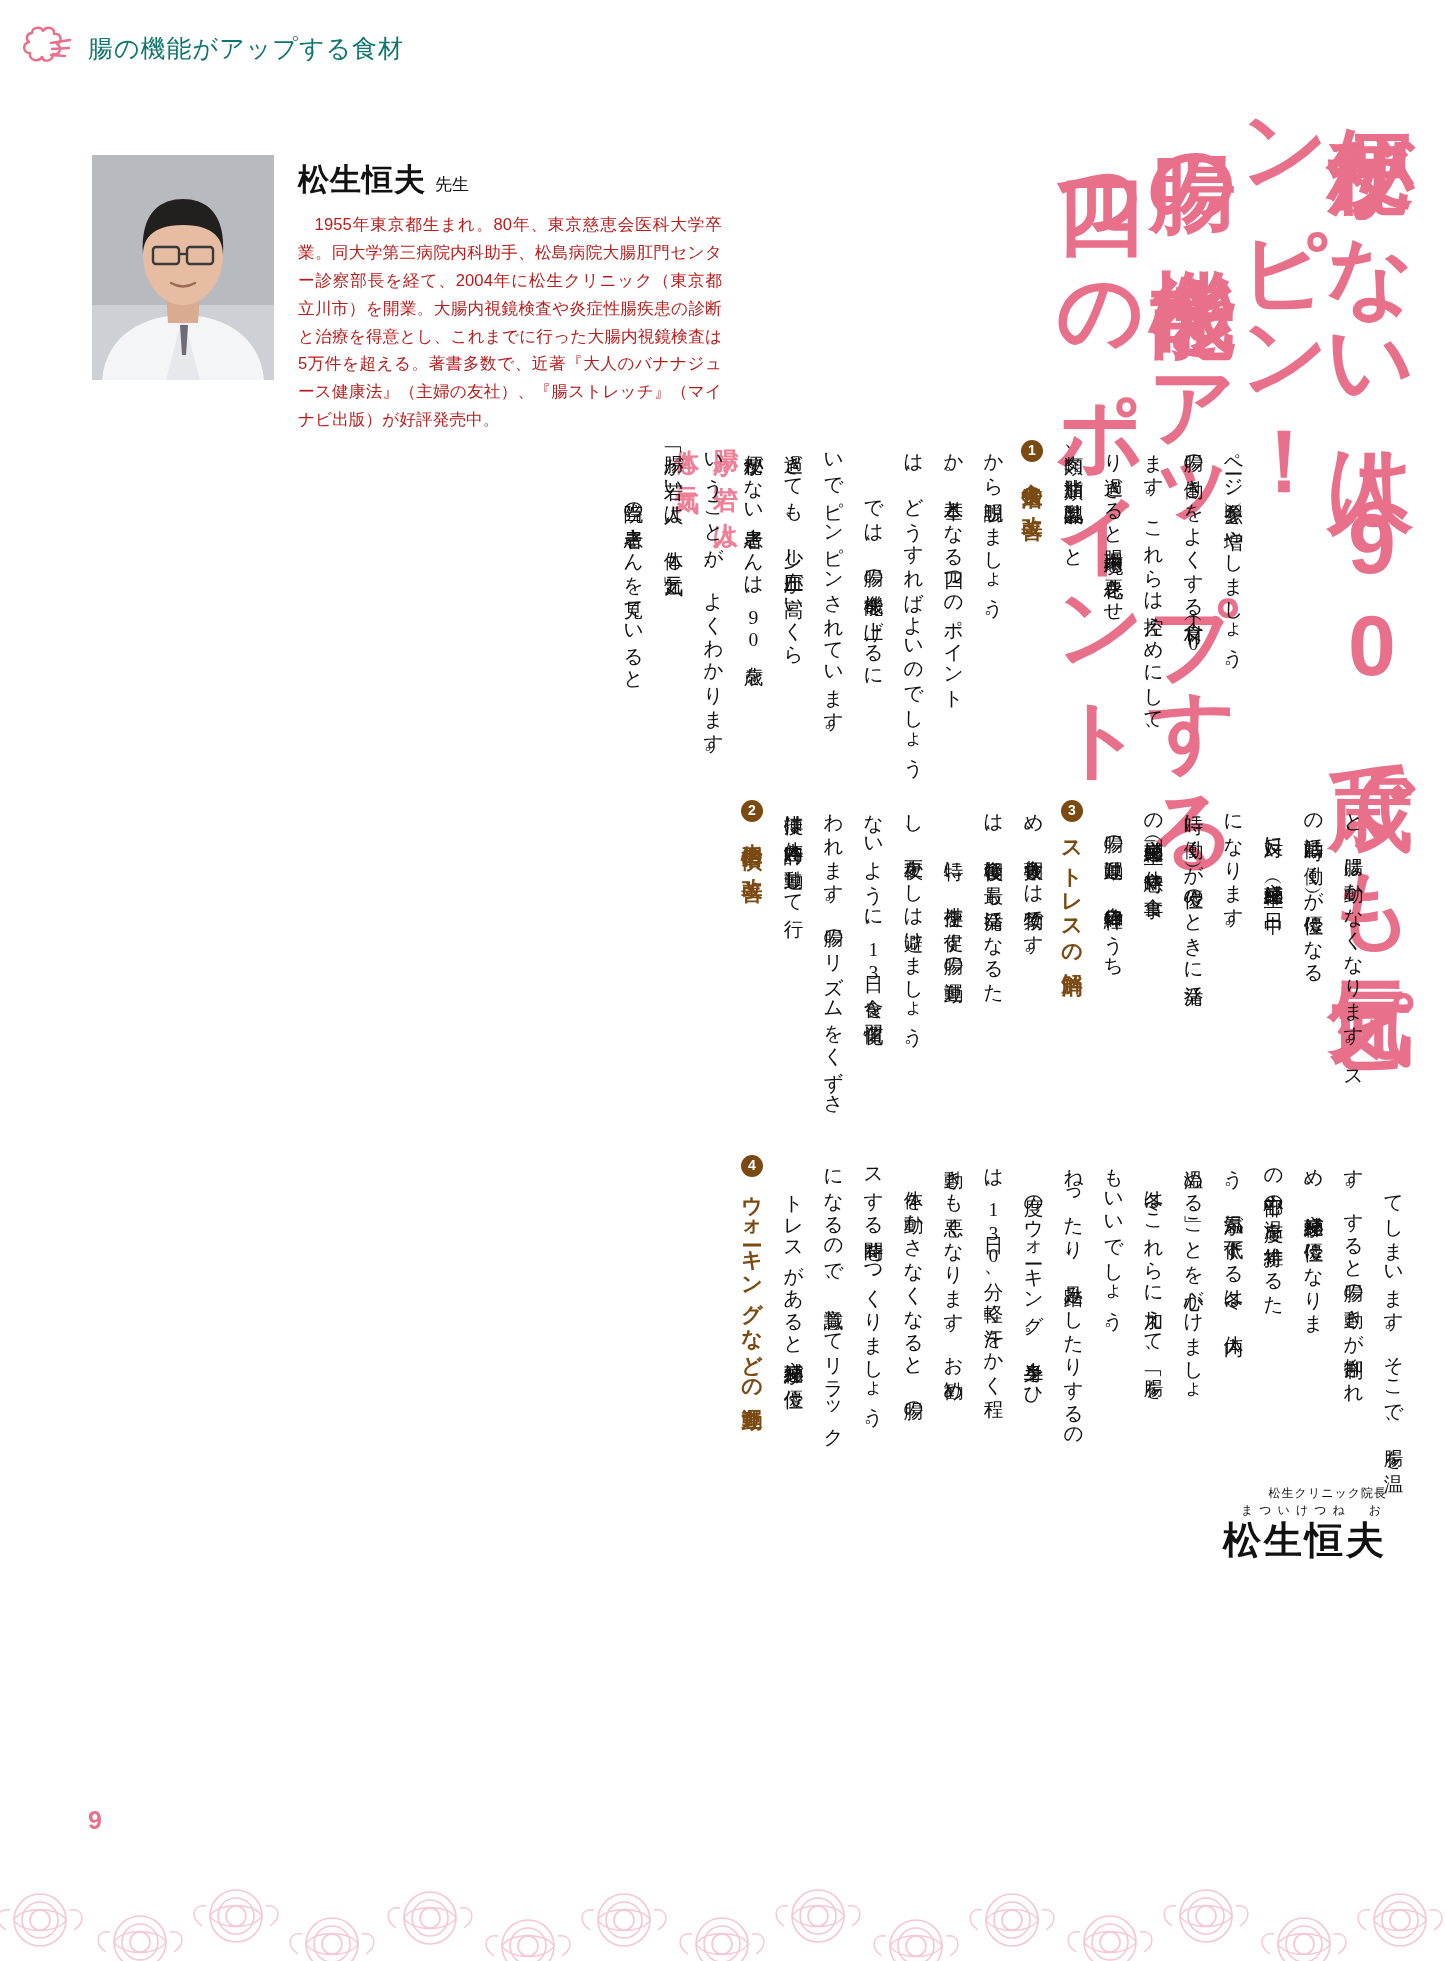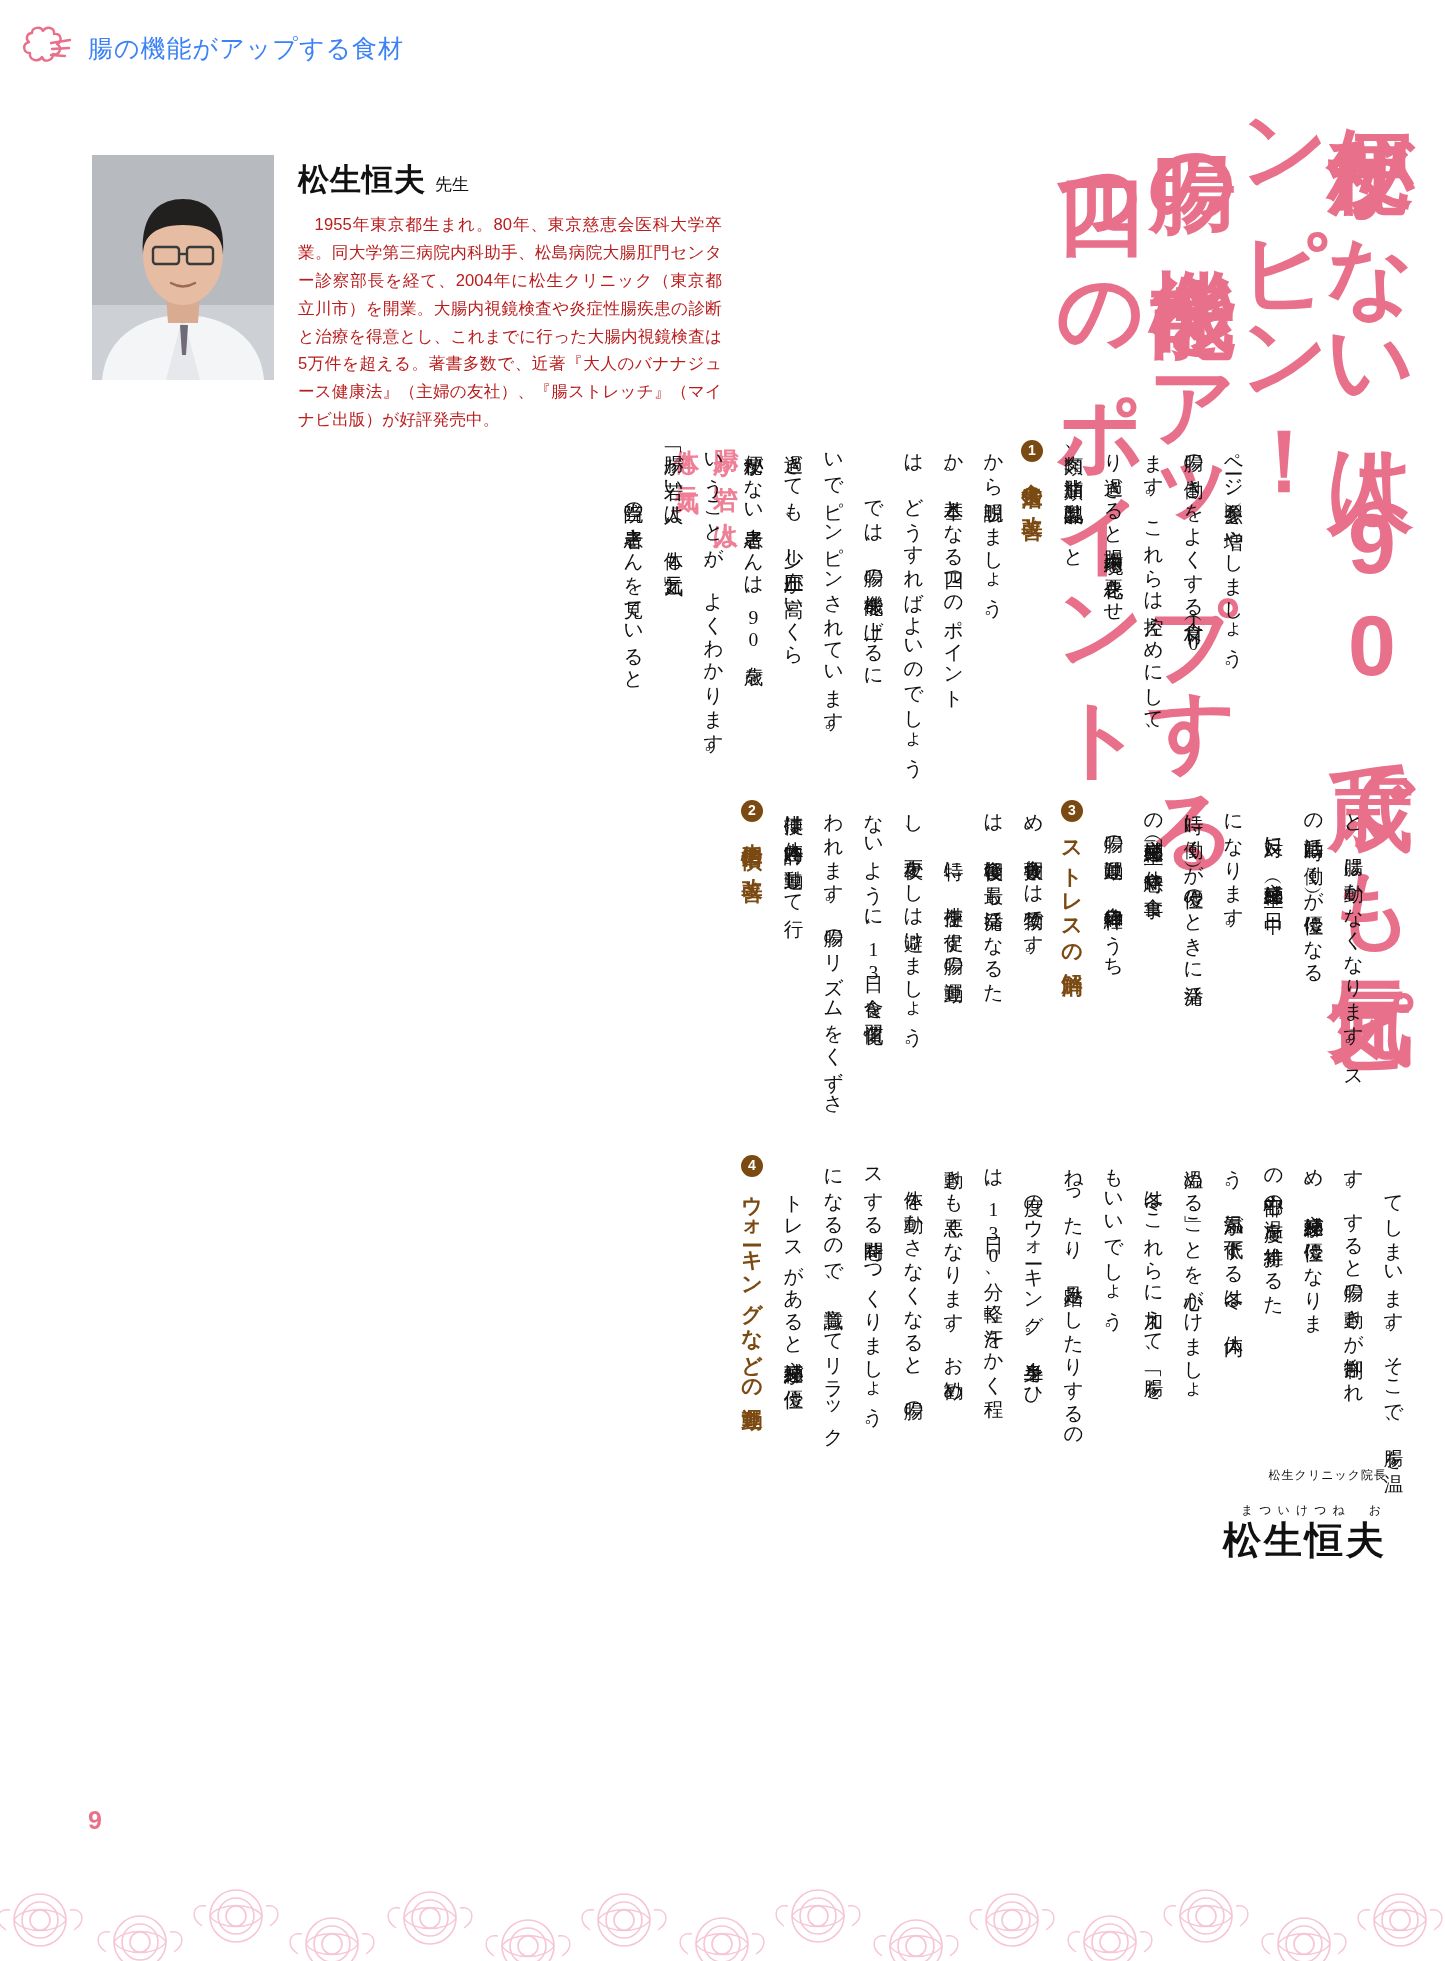--- a/index.html
+++ b/index.html
@@ -20,21 +20,21 @@
     position:absolute;
     left:18px; top:18px;
     display:flex; align-items:center; gap:14px;
     height:60px;
   }
   .cloud-icon{width:56px;height:50px;display:block;}
   .runhead-text{
     font-family:"Liberation Sans","DejaVu Sans",sans-serif;
     font-size:25px;
     letter-spacing:1px;
-    color:#3b82f6;
+    color:#0f766e;
     white-space:nowrap;
   }
 
   
   .profile{
     position:absolute;
     left:92px; top:155px;
     width:630px;
     display:flex;
     gap:24px;
@@ -156,21 +156,21 @@
 
   
   .sig{
     position:absolute;
     right:58px; bottom:395px;
     text-align:right;
     font-family:"Liberation Sans","DejaVu Sans",sans-serif;
     color:#111;
   }
   .sig-title{font-size:12px;letter-spacing:1px;}
-  .sig-ruby{font-size:12px;letter-spacing:6px;margin-top:18px;}
+  .sig-ruby{font-size:12px;letter-spacing:6px;margin-top:0;}
   .sig-name{font-size:38px;font-weight:bold;letter-spacing:3px;margin-top:-4px;}
 
   
   .pagenum{
     position:absolute;
     left:88px; bottom:126px;
     font-family:"Liberation Sans","DejaVu Sans",sans-serif;
     font-weight:bold;
     font-size:25px;
     color:#e8708b;

